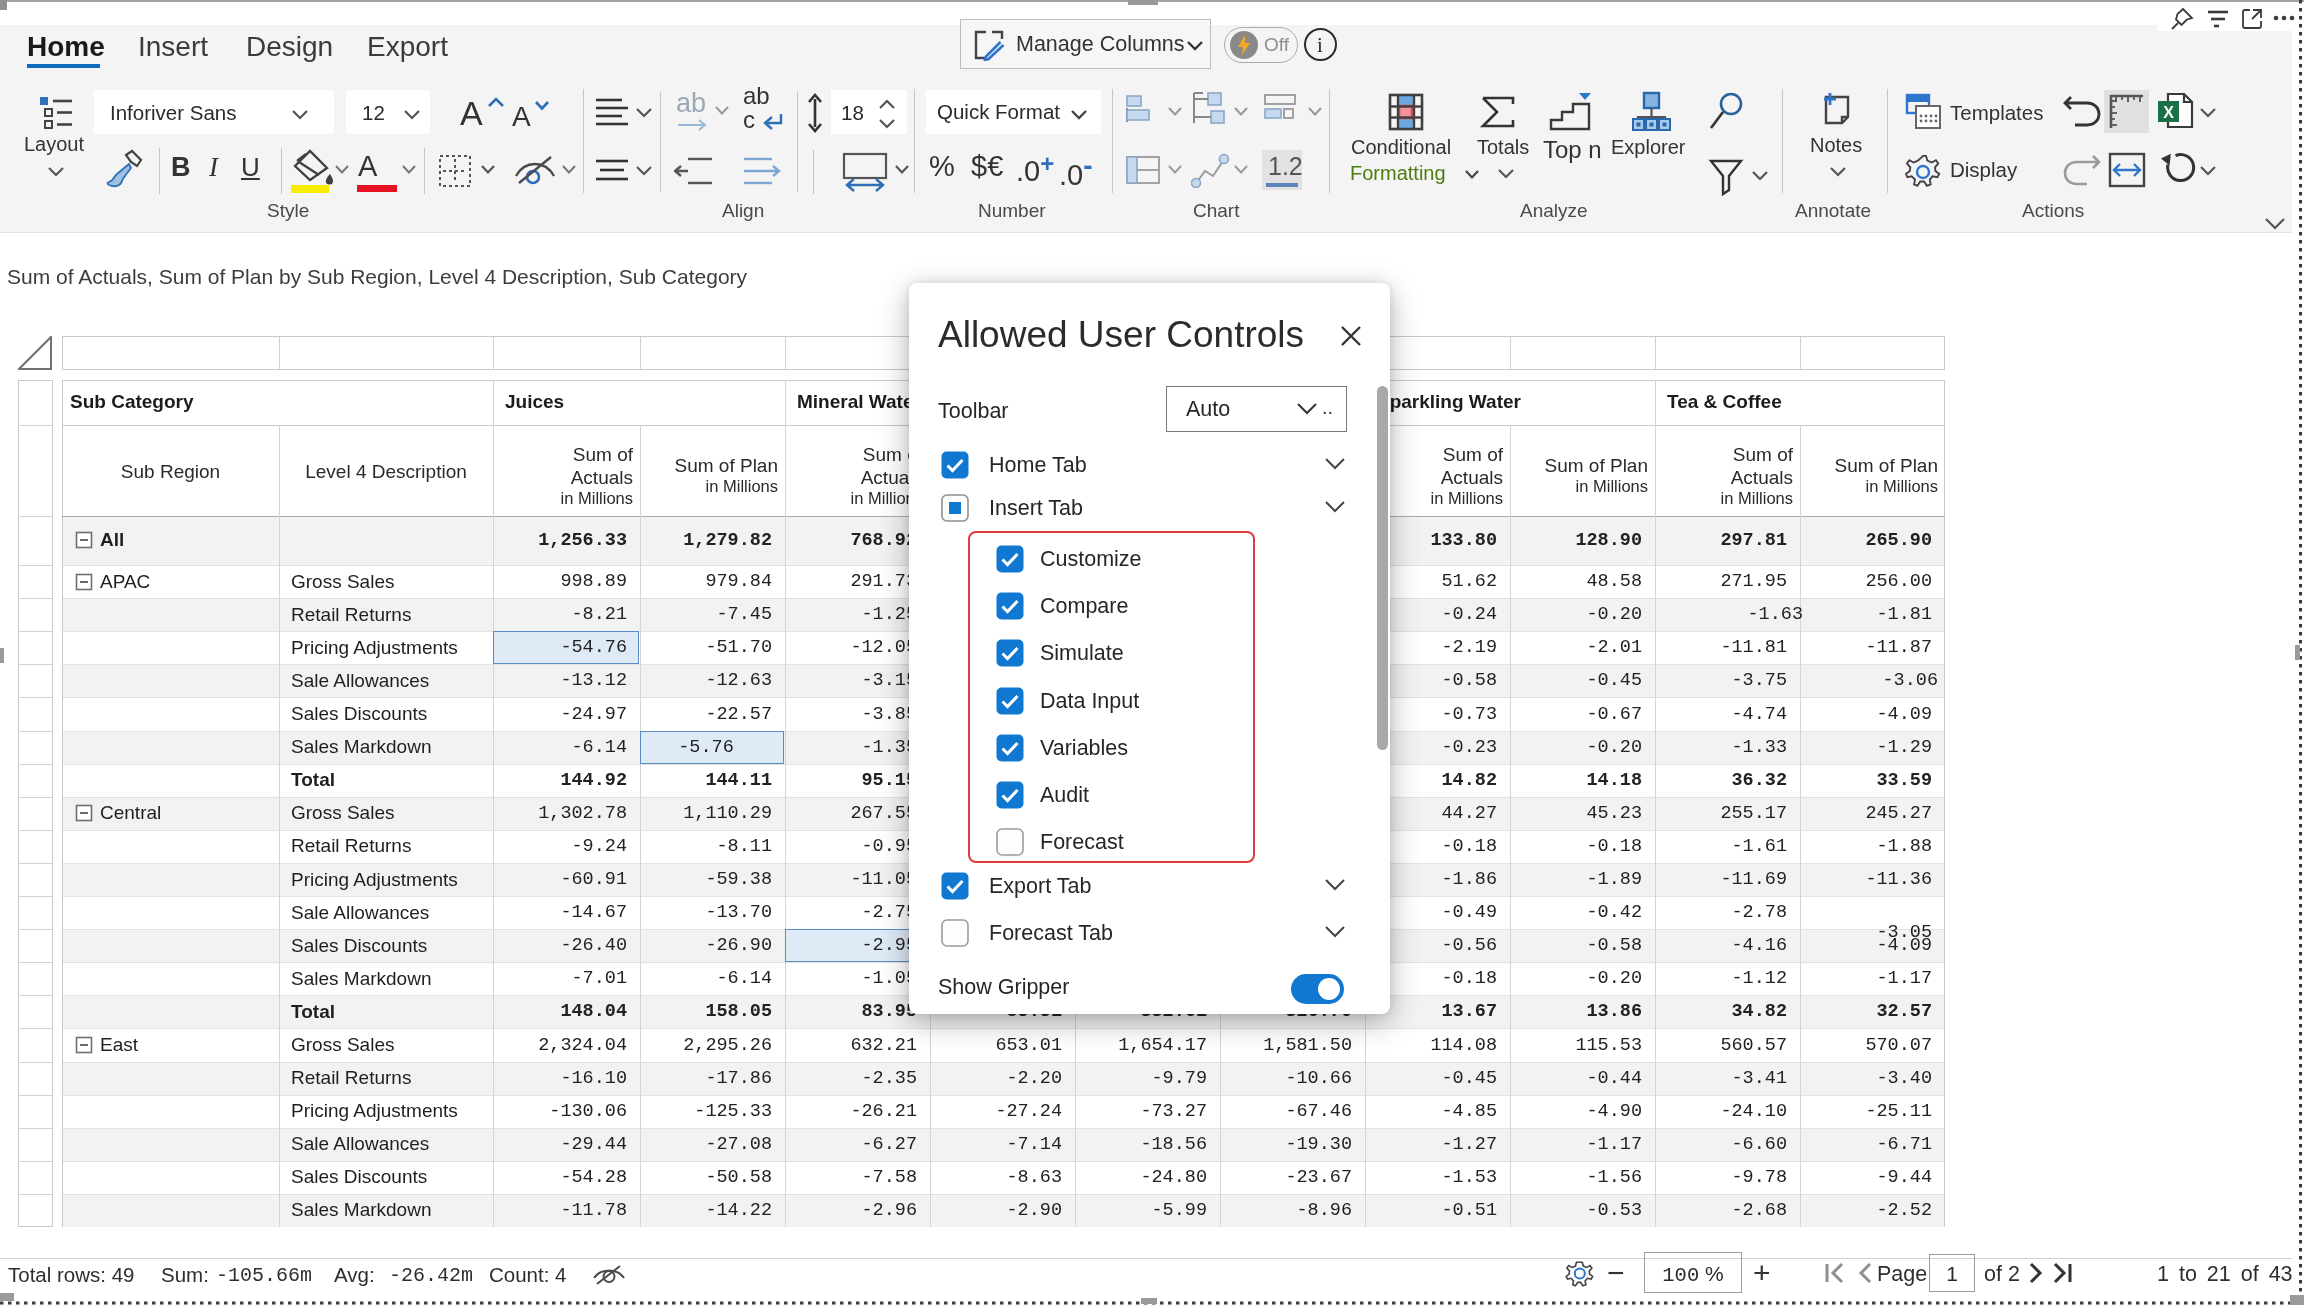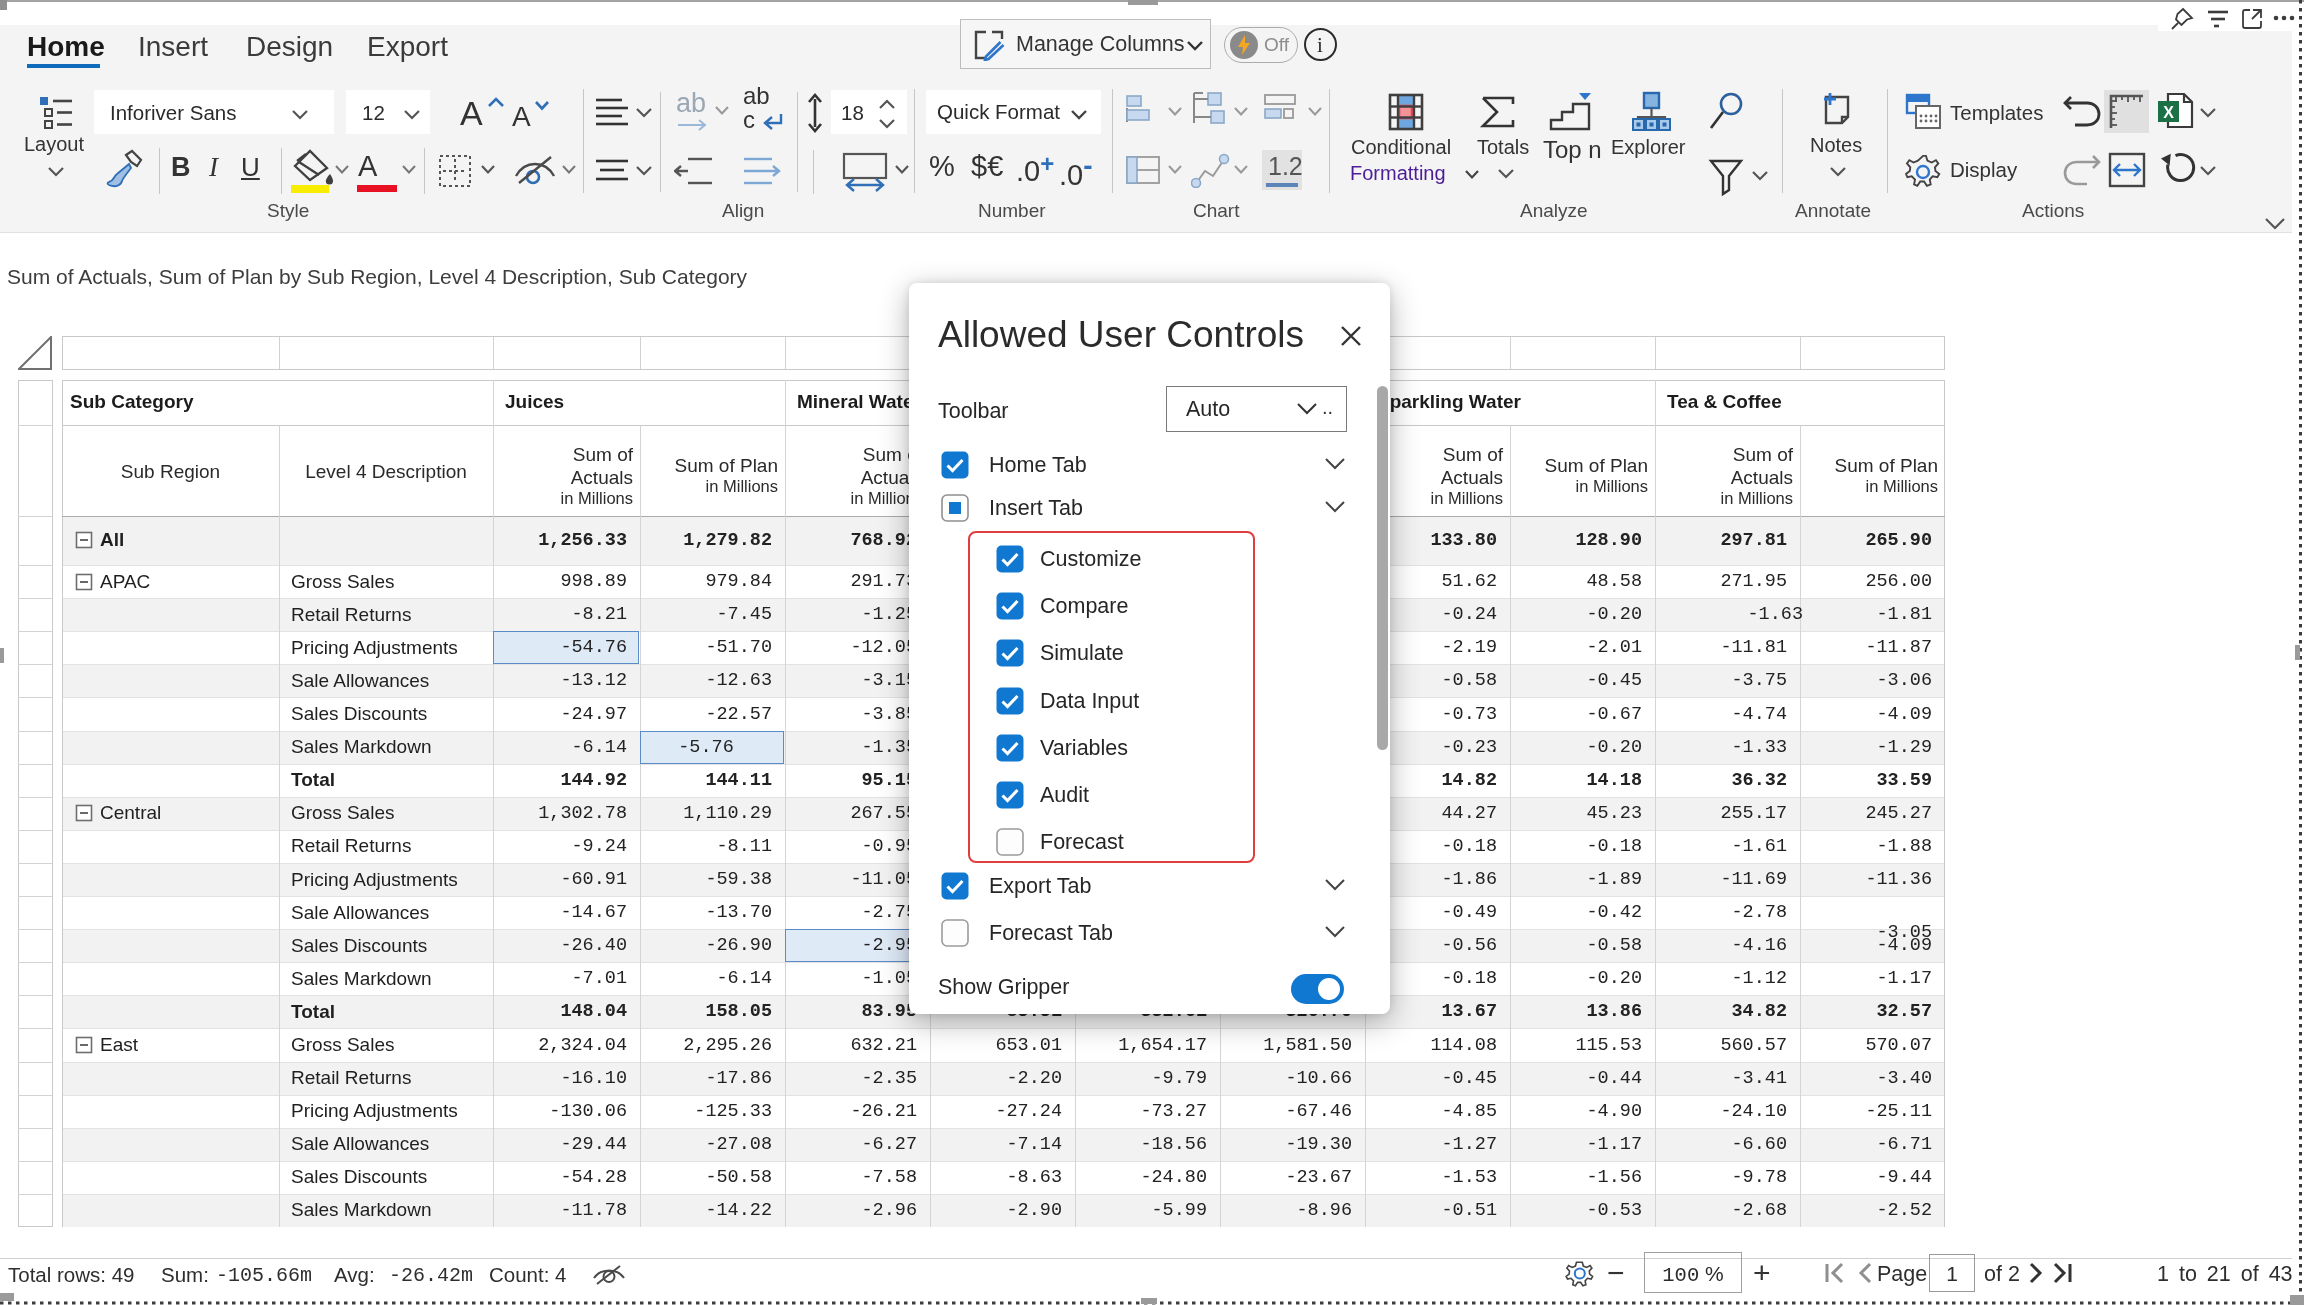--- a/index.html
+++ b/index.html
@@ -251,21 +251,21 @@
 <svg class="ico" style="left:1388px;top:93px;" width="36" height="38" viewBox="0 0 36 38">
  <rect x="10" y="2" width="16" height="34" fill="#6ea7e0"></rect>
  <rect x="11" y="13" width="13" height="12" fill="#f4919b" stroke="#e34b51" stroke-width="2.6"></rect>
  <rect x="2" y="2" width="32" height="34" fill="none" stroke="#3f3f3f" stroke-width="2.6"></rect>
  <line x1="2" y1="13.5" x2="34" y2="13.5" stroke="#3f3f3f" stroke-width="2.4"></line>
  <line x1="2" y1="24.5" x2="34" y2="24.5" stroke="#3f3f3f" stroke-width="2.4"></line>
  <line x1="10" y1="2" x2="10" y2="36" stroke="#3f3f3f" stroke-width="2.4"></line>
  <line x1="26" y1="2" x2="26" y2="36" stroke="#3f3f3f" stroke-width="2.4"></line>
 </svg>
 <div class="abs" style="left:1351px;top:136px;font-size:20px;color:#333;">Conditional</div>
-<div class="abs" style="left:1350px;top:162px;font-size:20px;color:#4c1d95;">Formatting</div>
+<div class="abs" style="left:1350px;top:162px;font-size:20px;color:#4d7c0f;">Formatting</div>
 <svg class="ico" style="left:1463px;top:168px;" width="18" height="13">
     <path d="M3 3 L9 9.5 L15 3" fill="none" stroke="#444" stroke-width="2.2"></path>
   </svg>
 <svg class="ico" style="left:1479px;top:94px;" width="40" height="36" viewBox="0 0 40 36">
  <path d="M4 4 L34 4 L34 10 M4 4 L18 18 L4 32 L34 32 L34 26" fill="none" stroke="#333" stroke-width="2.6"></path>
 </svg>
 <div class="abs" style="left:1477px;top:136px;font-size:20px;color:#333;">Totals</div>
 <svg class="ico" style="left:1496px;top:166px;" width="20" height="14">
     <path d="M3 4 L10 11 L17 4" fill="none" stroke="#555" stroke-width="2.2"></path>
   </svg>
@@ -590,21 +590,21 @@
 <div class="abs rowlab" style="left:291px;top:669.9px;font-weight:normal;color:#1f1f1f;">Sale Allowances</div>
 <div class="abs num" style="left:493px;top:670.4px;width:134px;text-align:right;font-weight:normal;">-13.12</div>
 <div class="abs num" style="left:640px;top:670.4px;width:132px;text-align:right;font-weight:normal;">-12.63</div>
 <div class="abs num" style="left:785px;top:670.4px;width:132px;text-align:right;font-weight:normal;">-3.15</div>
 <div class="abs num" style="left:930px;top:670.4px;width:132px;text-align:right;font-weight:normal;">-3.14</div>
 <div class="abs num" style="left:1075px;top:670.4px;width:132px;text-align:right;font-weight:normal;">-13.56</div>
 <div class="abs num" style="left:1220px;top:670.4px;width:132px;text-align:right;font-weight:normal;">-13.30</div>
 <div class="abs num" style="left:1365px;top:670.4px;width:132px;text-align:right;font-weight:normal;">-0.58</div>
 <div class="abs num" style="left:1510px;top:670.4px;width:132px;text-align:right;font-weight:normal;">-0.45</div>
 <div class="abs num" style="left:1655px;top:670.4px;width:132px;text-align:right;font-weight:normal;">-3.75</div>
-<div class="abs num" style="left:1800px;top:670.4px;width:132px;text-align:right;font-weight:normal;">-3.06</div>
+<div class="abs num" style="left:1800px;top:670.4px;width:132px;text-align:right;font-weight:normal;padding-left:6px;">-3.06</div>
 <div class="abs rowlab" style="left:291px;top:703.0px;font-weight:normal;color:#1f1f1f;">Sales Discounts</div>
 <div class="abs num" style="left:493px;top:703.5px;width:134px;text-align:right;font-weight:normal;">-24.97</div>
 <div class="abs num" style="left:640px;top:703.5px;width:132px;text-align:right;font-weight:normal;">-22.57</div>
 <div class="abs num" style="left:785px;top:703.5px;width:132px;text-align:right;font-weight:normal;">-3.85</div>
 <div class="abs num" style="left:930px;top:703.5px;width:132px;text-align:right;font-weight:normal;">-3.63</div>
 <div class="abs num" style="left:1075px;top:703.5px;width:132px;text-align:right;font-weight:normal;">-19.80</div>
 <div class="abs num" style="left:1220px;top:703.5px;width:132px;text-align:right;font-weight:normal;">-18.67</div>
 <div class="abs num" style="left:1365px;top:703.5px;width:132px;text-align:right;font-weight:normal;">-0.73</div>
 <div class="abs num" style="left:1510px;top:703.5px;width:132px;text-align:right;font-weight:normal;">-0.67</div>
 <div class="abs num" style="left:1655px;top:703.5px;width:132px;text-align:right;font-weight:normal;">-4.74</div>

